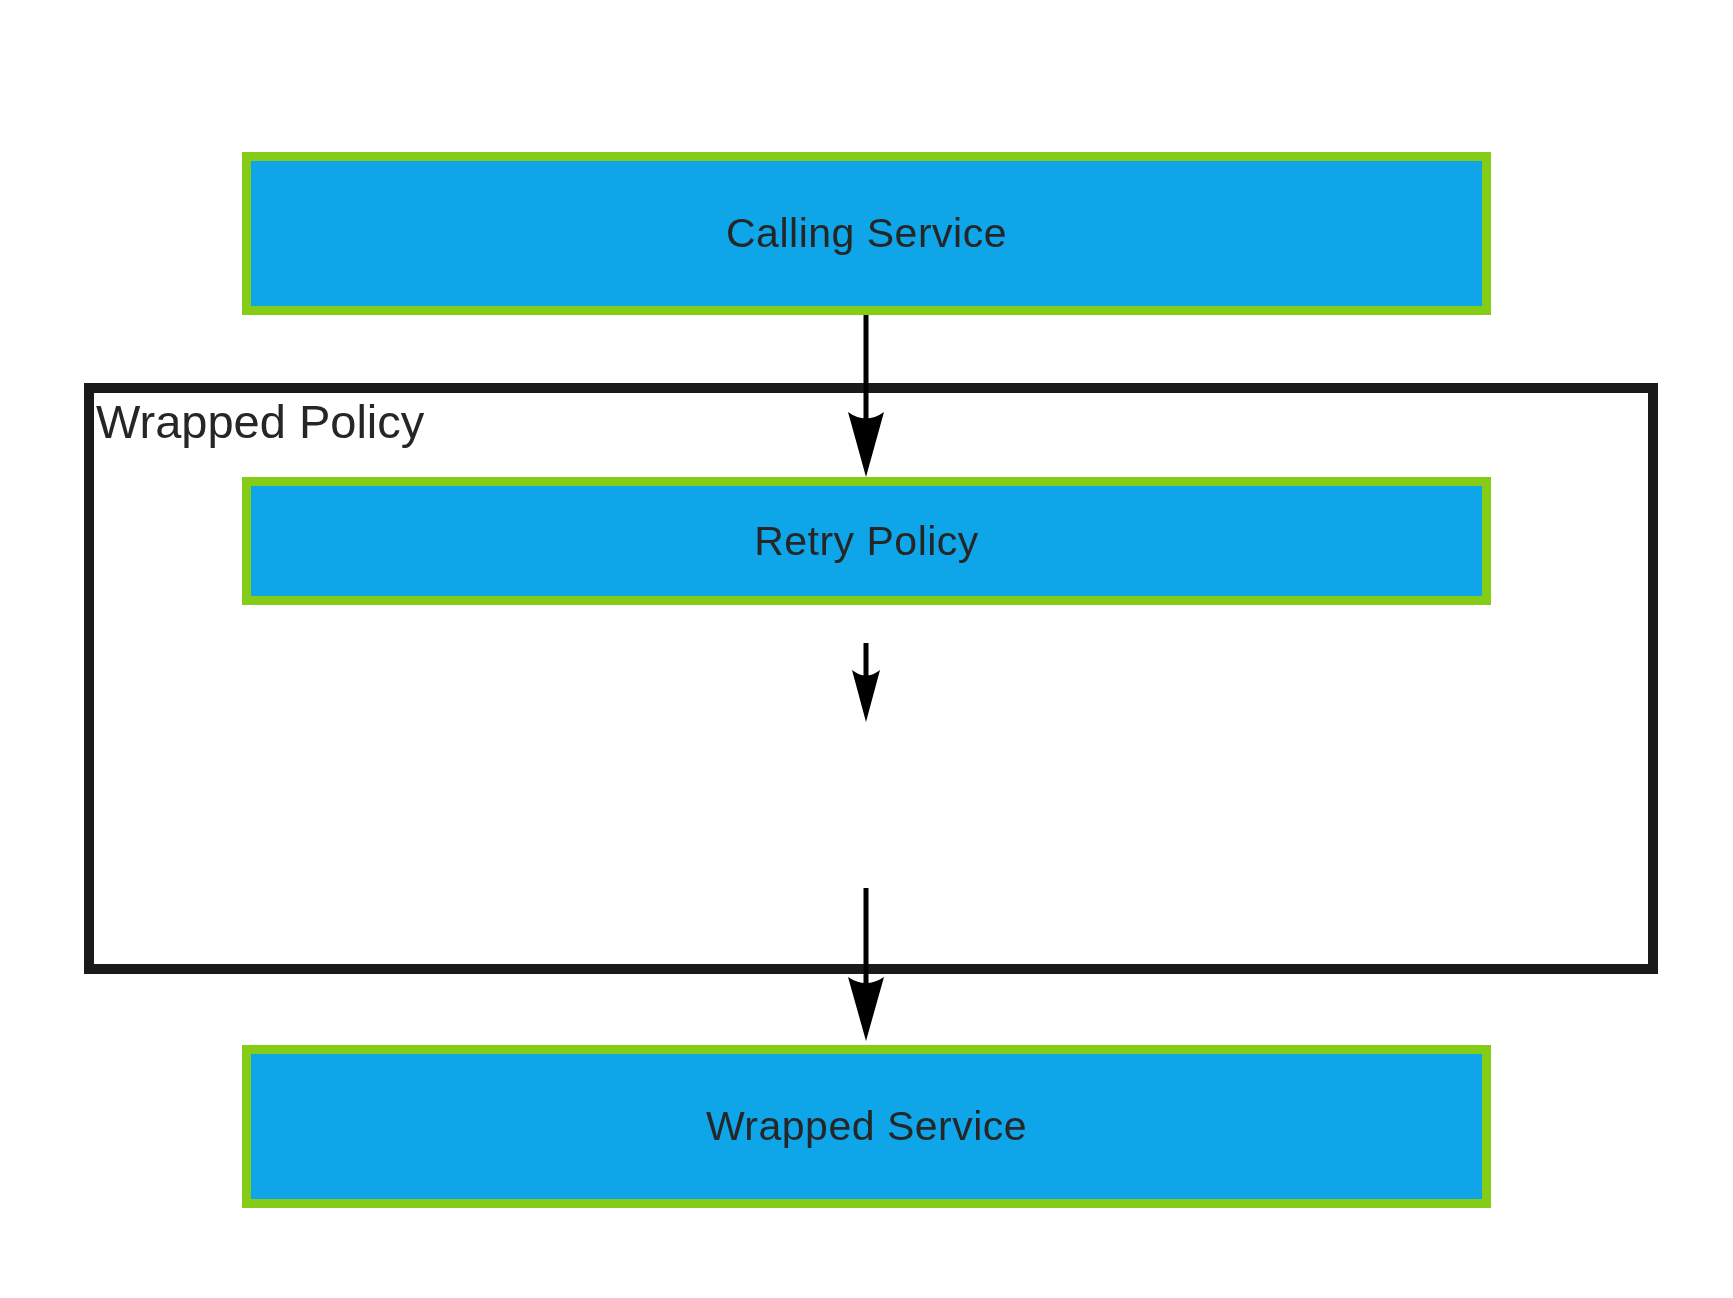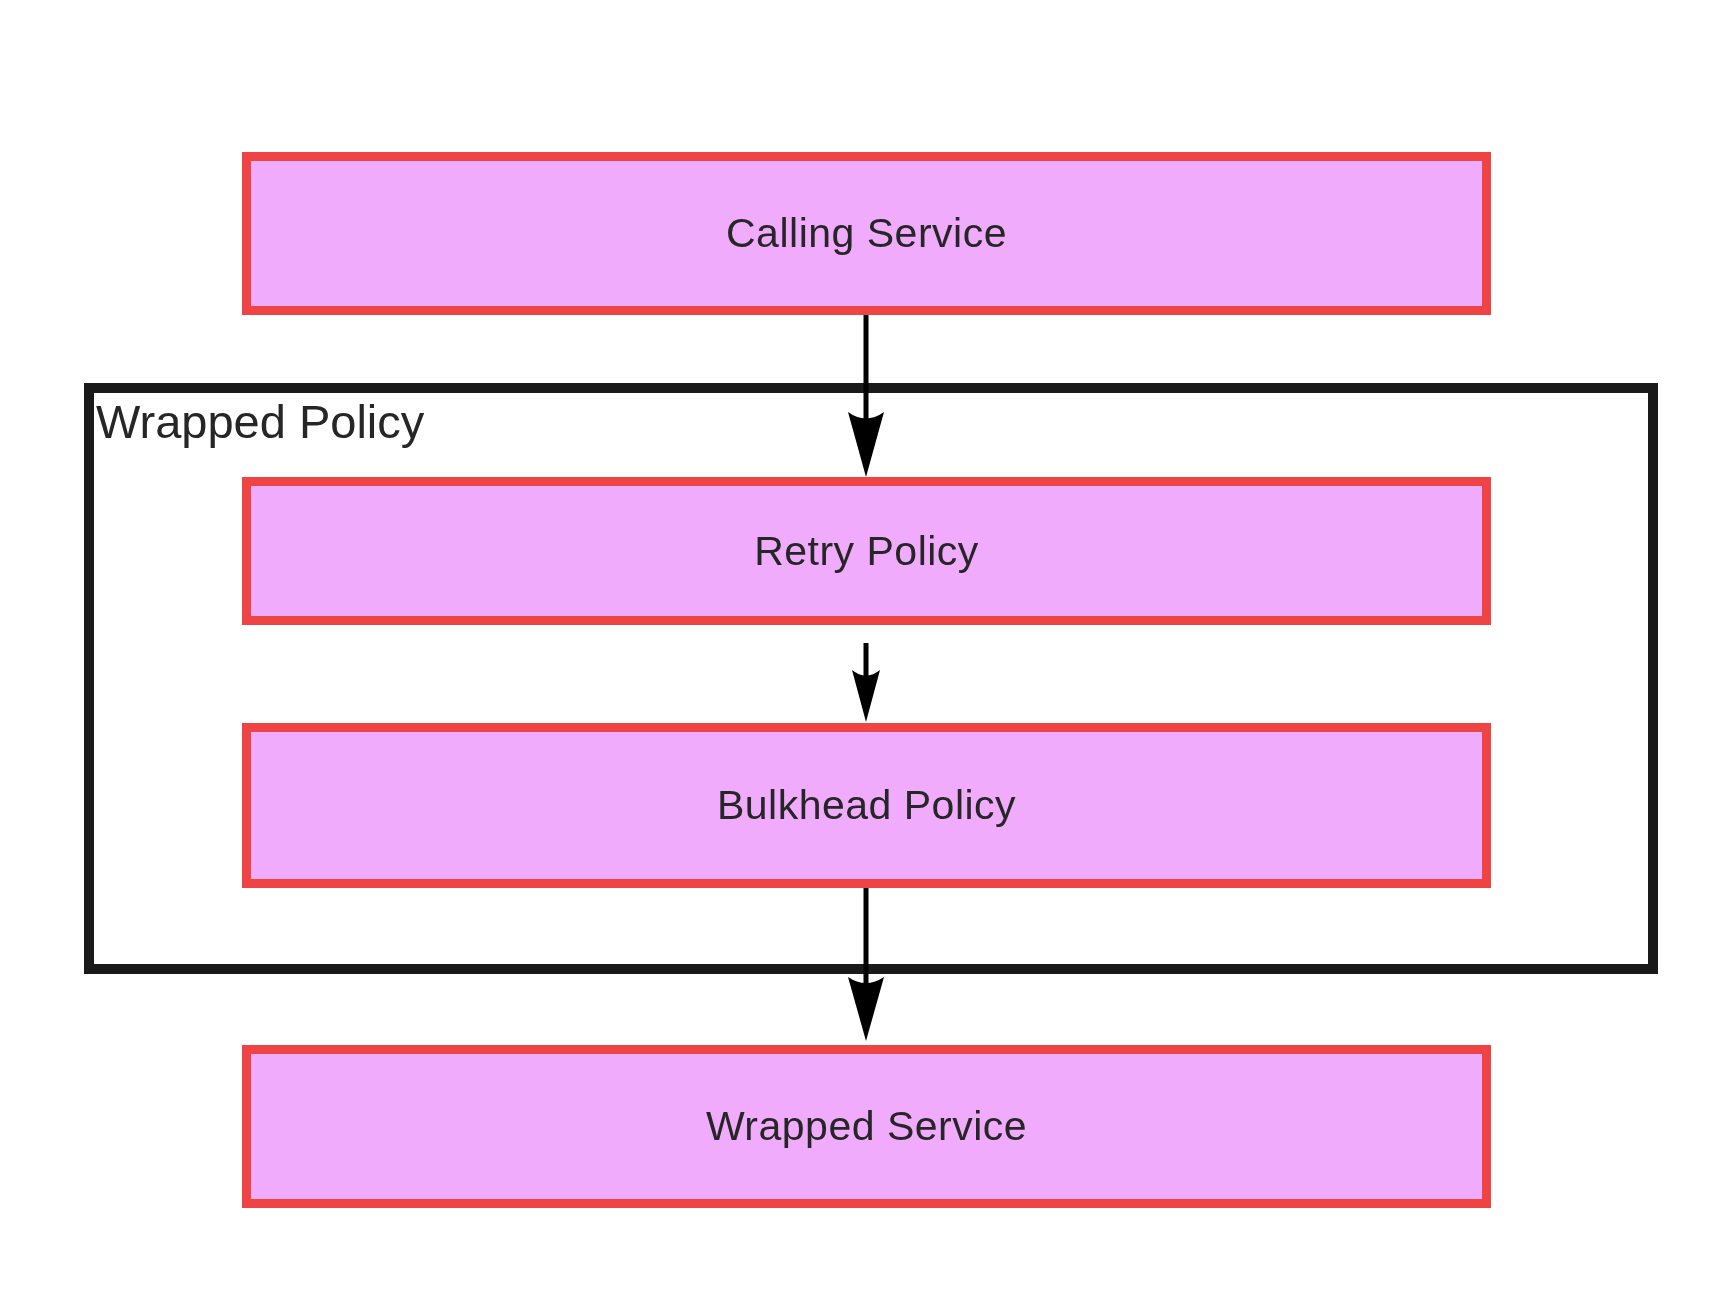--- a/index.html
+++ b/index.html
@@ -11,22 +11,22 @@
     position: relative;
     width: 1733px;
     height: 1298px;
     background: #ffffff;
     overflow: hidden;
     font-family: "Liberation Sans", "DejaVu Sans", sans-serif;
   }
   .node {
     position: absolute;
     box-sizing: border-box;
-    background: #f0abfc;
-    border: 9px solid #ef4444;
+    background: #0ea5e9;
+    border: 9px solid #84cc16;
     display: flex;
     align-items: center;
     justify-content: center;
   }
   .node-label {
     color: #262626;
     font-size: 41px;
     font-weight: 400;
     letter-spacing: 0.5px;
     white-space: nowrap;
@@ -60,27 +60,24 @@
 
 <div class="canvas">
 
   <div class="node" id="calling-box" style="left:242px; top:152px; width:1249px; height:163px;">
     <span class="node-label">Calling Service</span>
   </div>
 
   <div class="container-box" id="wrapped-box" style="left:84px; top:383px; width:1574px; height:591px;"></div>
   <div class="container-label" style="left:96px; top:394px; z-index:2;">Wrapped Policy</div>
 
-  <div class="node inner-node" id="retry-box" style="left:242px; top:477px; width:1249px; height:148px;">
+  <div class="node inner-node" id="retry-box" style="left:242px; top:477px; width:1249px; height:128px;">
     <span class="node-label">Retry Policy</span>
   </div>
 
-  <div class="node inner-node" id="bulkhead-box" style="left:242px; top:723px; width:1249px; height:165px;">
-    <span class="node-label">Bulkhead Policy</span>
-  </div>
 
   <div class="node" id="target-box" style="left:242px; top:1045px; width:1249px; height:163px;">
     <span class="node-label">Wrapped Service</span>
   </div>
 
   <svg class="arrow" style="left:846px; top:315px;" width="40" height="163" viewBox="0 0 40 163">
     <line x1="20" y1="0" x2="20" y2="110" stroke="#000000" stroke-width="5"></line>
     <path d="M 20 162 L 2 97 Q 20 110 38 97 Z" fill="#000000"></path>
   </svg>
 

